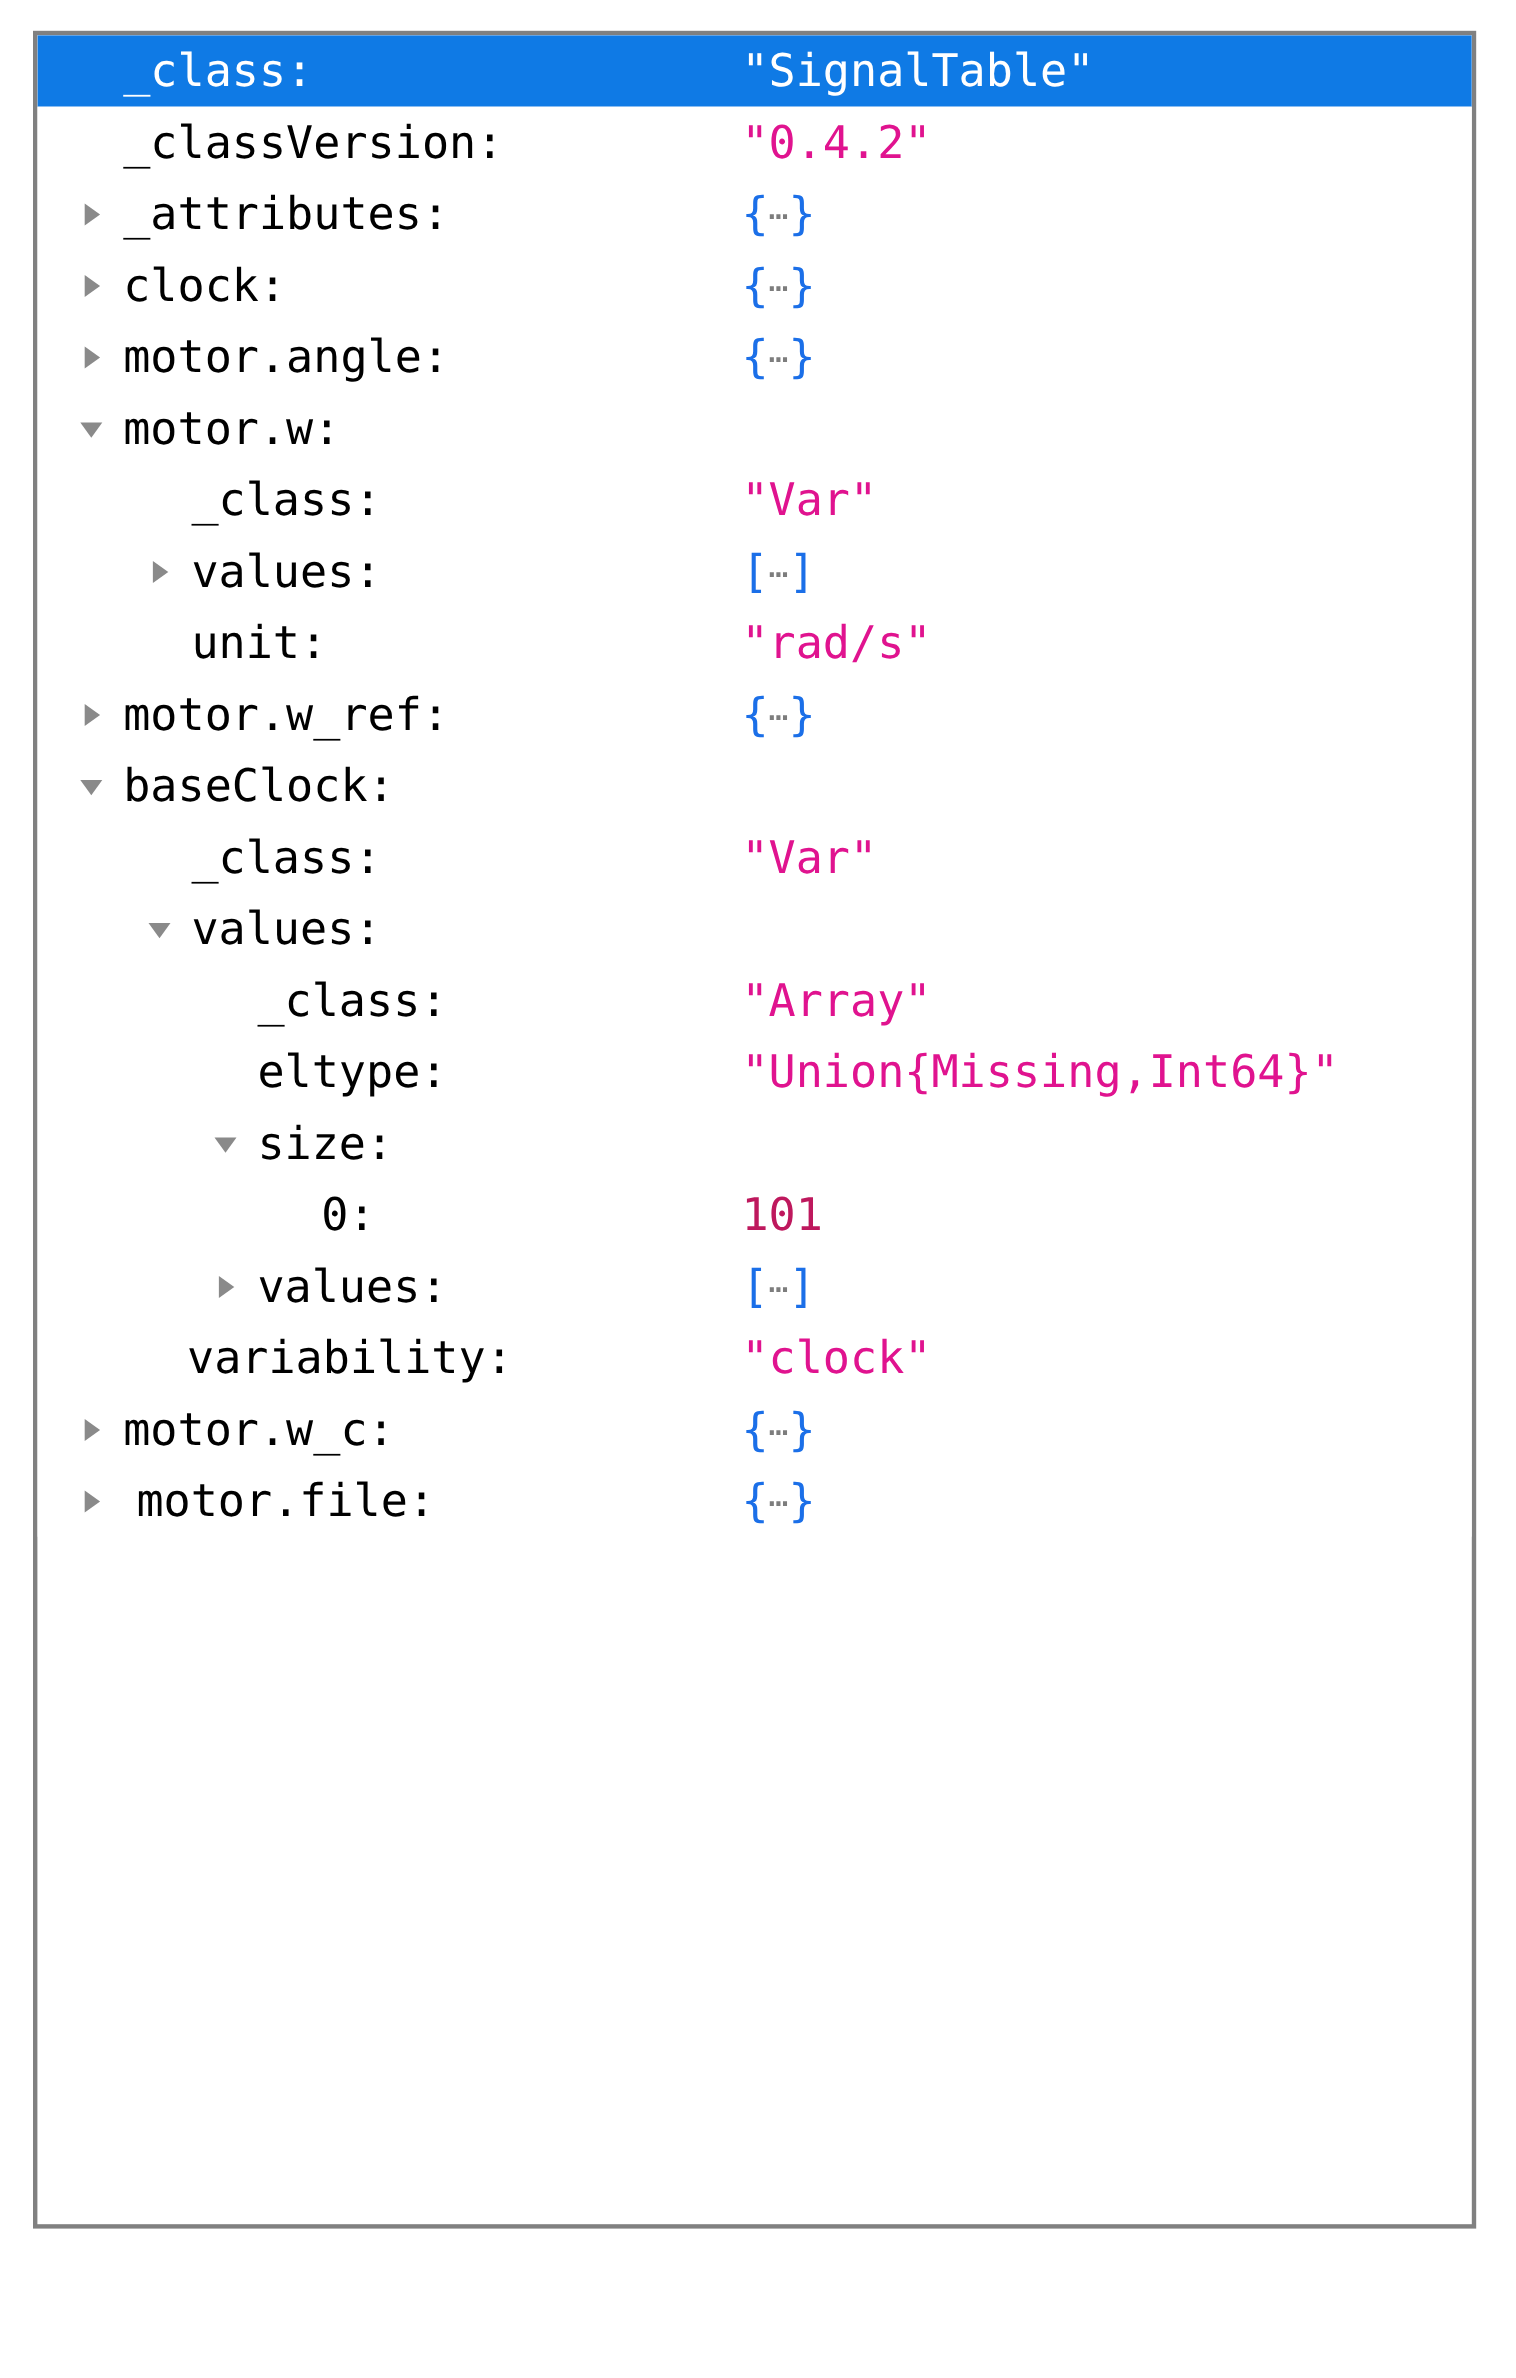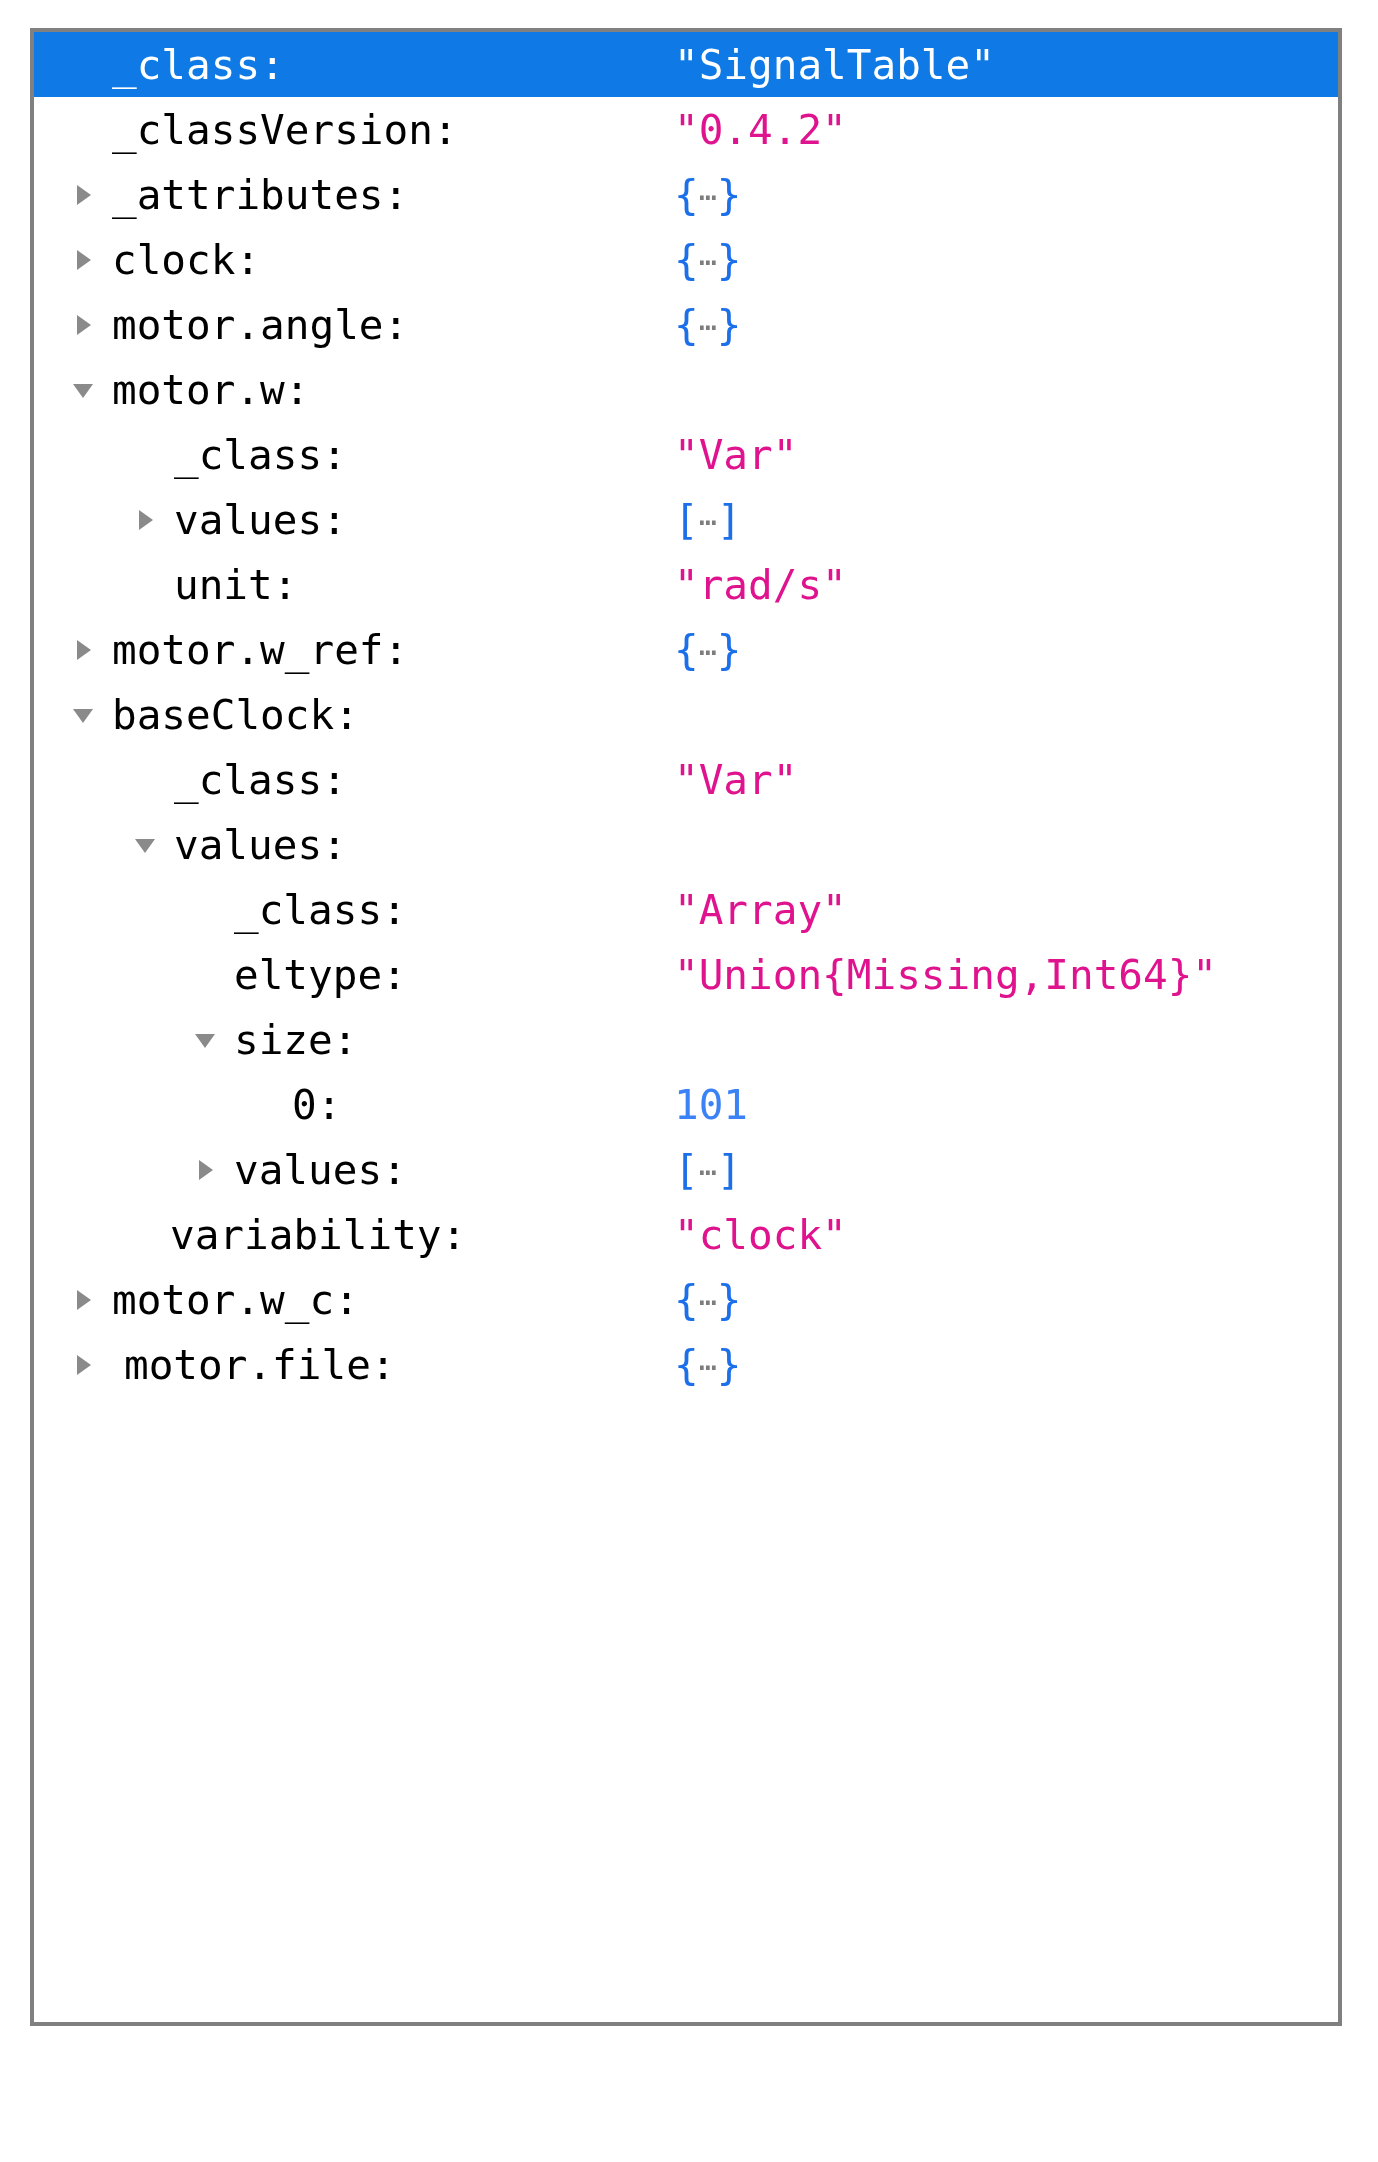--- a/index.html
+++ b/index.html
@@ -61,21 +61,21 @@
   .row-value {
     position: absolute;
     left: 640px;
     top: 50%;
     transform: translateY(-50%);
     font-size: 41px;
     line-height: 1;
     letter-spacing: 0px;
   }
   .v-string { color: #e0138f; }
-  .v-number { color: #3b82f6; }
+  .v-number { color: #be185d; }
   .v-obj, .v-arr { color: #1b6fe8; }
   .v-obj .dots, .v-arr .dots {
     color: #7d7d7d;
     font-size: 30px;
     vertical-align: 2px;
   }
   .tree-row.selected .v-string { color: #ffffff; }
 </style>
 </head>
 <body>

